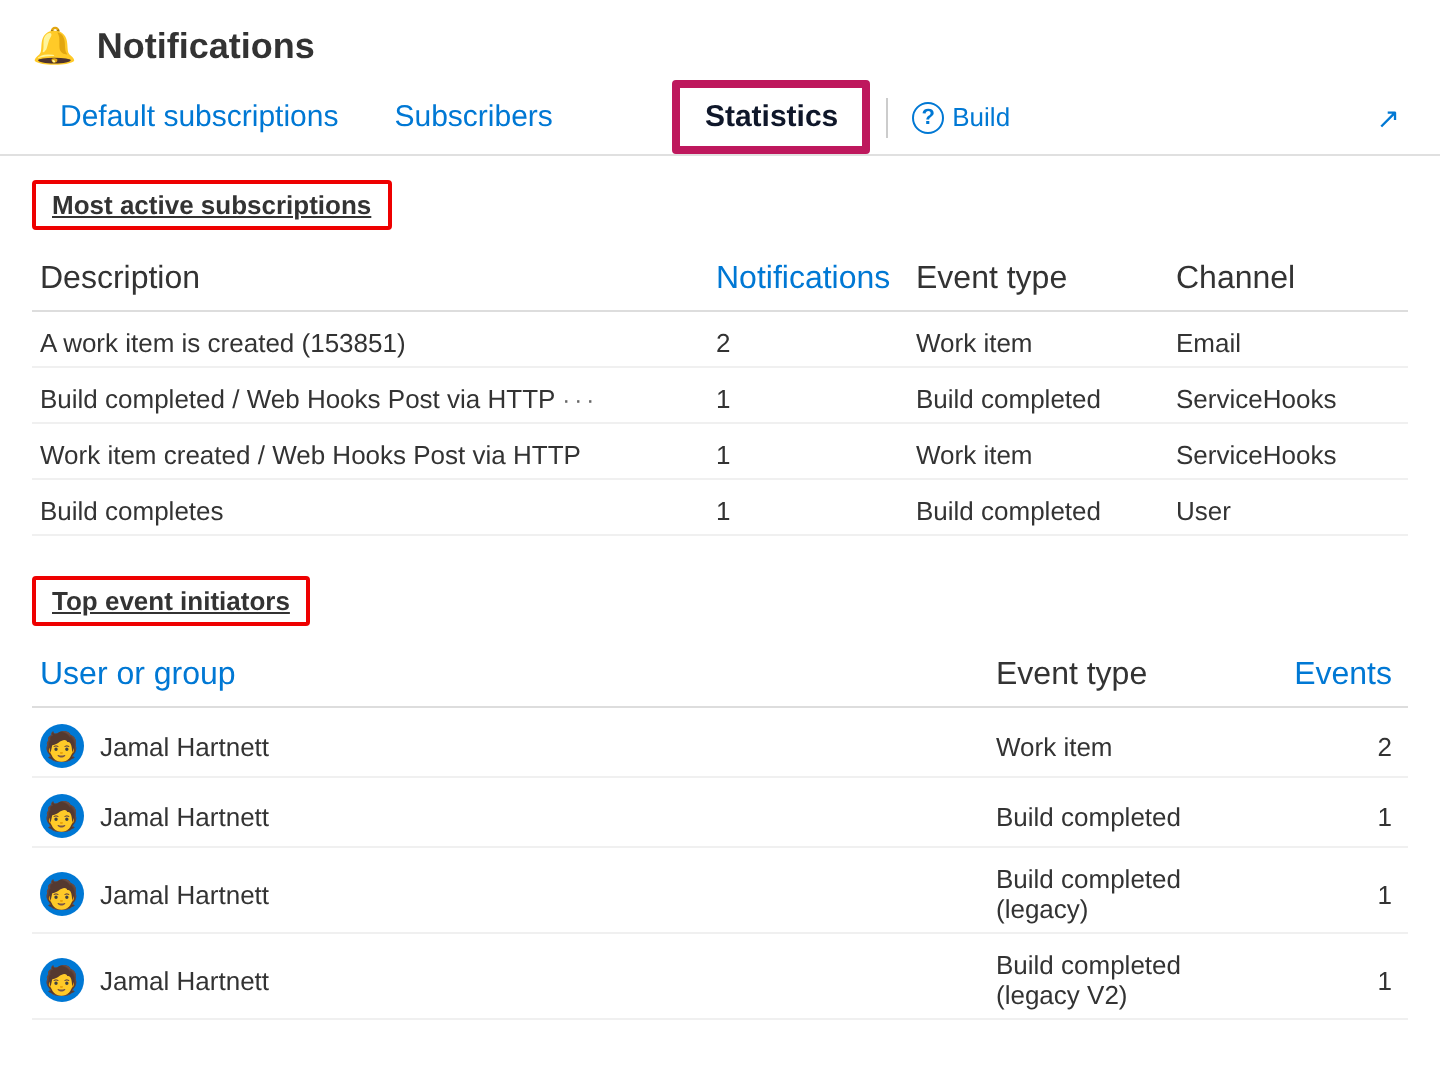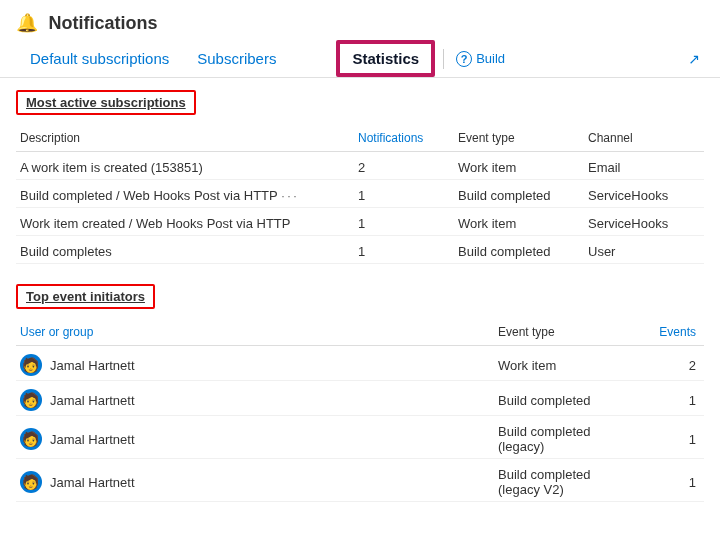--- a/index.html
+++ b/index.html
@@ -107,21 +107,21 @@
       border-collapse: collapse;
     }
     thead tr {
       border-bottom: 1px solid #ddd;
     }
     thead th {
       text-align: left;
       padding: 6px 8px 6px 4px;
       font-weight: 400;
       color: #0078d4;
-      font-size: 12px;
+      font-size: 16px;
     }
     thead th.no-color {
       color: #333;
     }
     tbody tr {
       border-bottom: 1px solid #f0f0f0;
     }
     tbody td {
       padding: 8px 8px 4px 4px;
       font-size: 13px;

